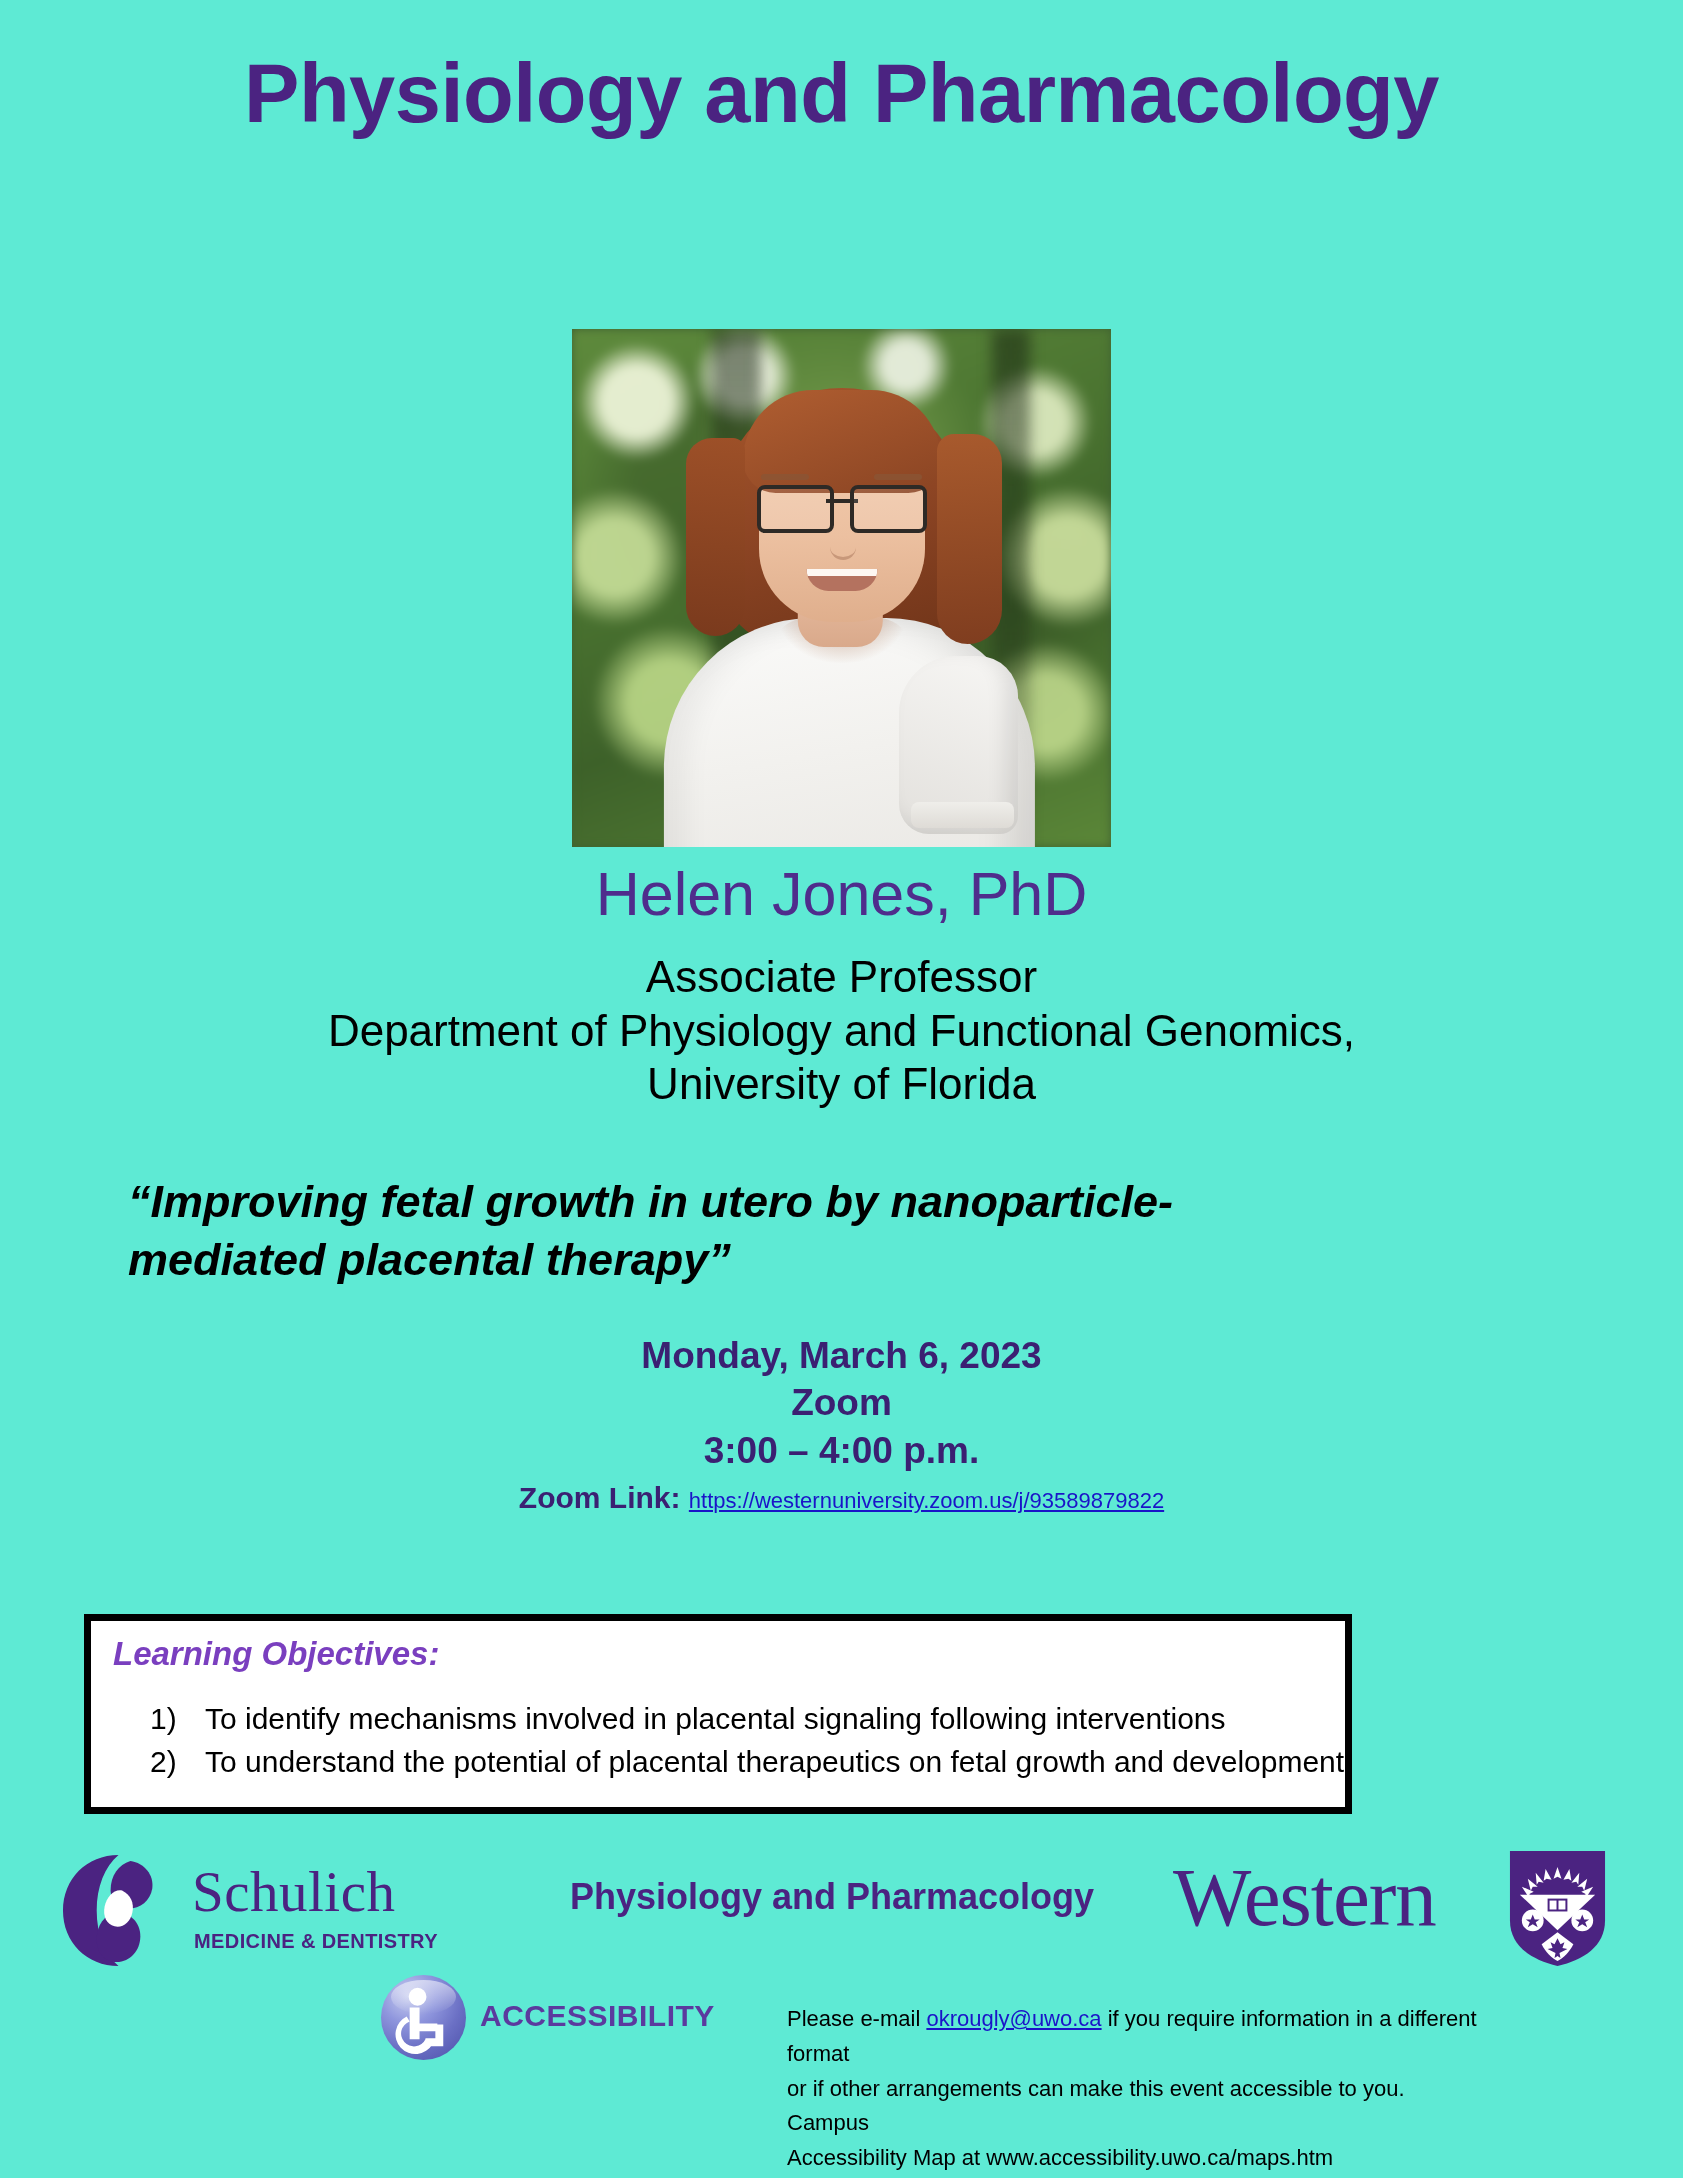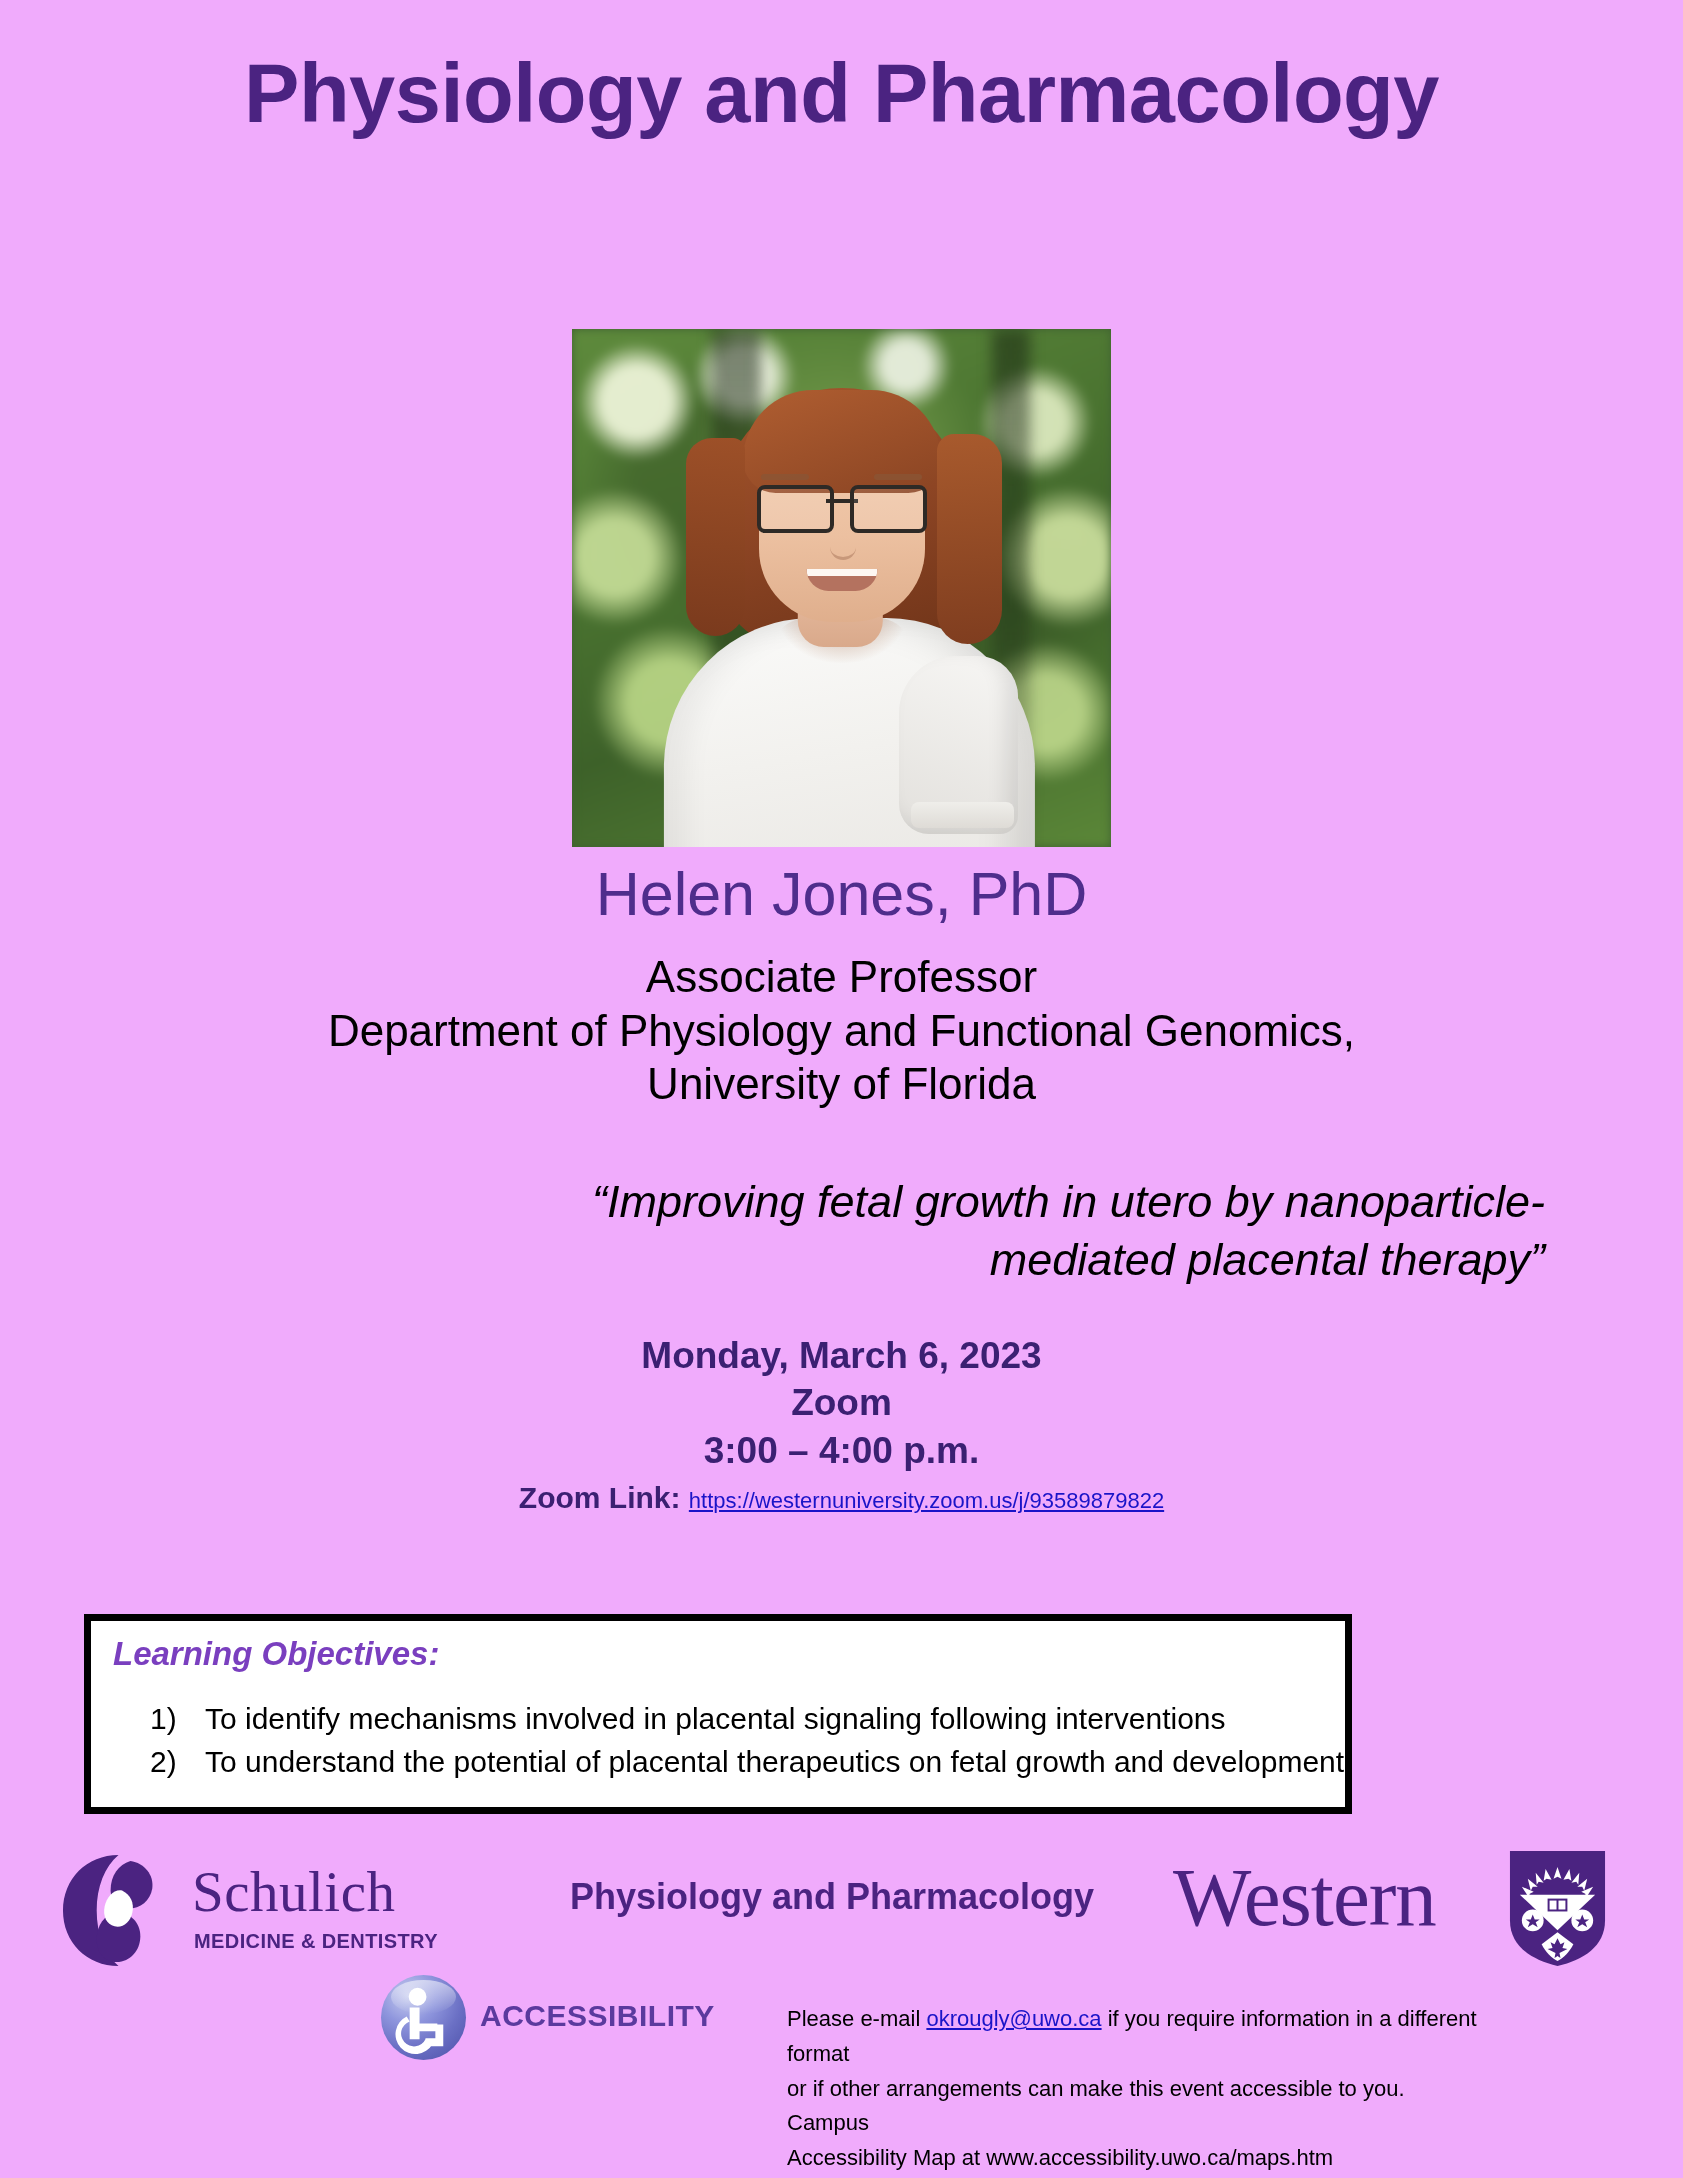--- a/index.html
+++ b/index.html
@@ -13,21 +13,21 @@
     font-family: "Liberation Sans", sans-serif;
     color: #000000;
     position: relative;
     overflow: hidden;
   }
 
   .poster {
     position: relative;
     width: 1683px;
     height: 2178px;
-    background: #f0abfc;
+    background: #5eead4;
   }
 
   
   .title-block {
     position: absolute;
     top: 48px;
     left: 0;
     width: 1683px;
     text-align: center;
   }
@@ -259,25 +259,25 @@
     text-align: center;
     font-size: 44px;
     line-height: 1.22;
     color: #000000;
   }
 
   
   .talk-title {
     position: absolute;
     top: 1173px;
-    left: 139px;
+    left: 128px;
     width: 1406px;
-    text-align: right;
+    text-align: left;
     font-size: 45px;
-    font-weight: normal;
+    font-weight: bold;
     font-style: italic;
     line-height: 1.28;
     color: #000000;
   }
 
   
   .details {
     position: absolute;
     top: 1332px;
     left: 0;

